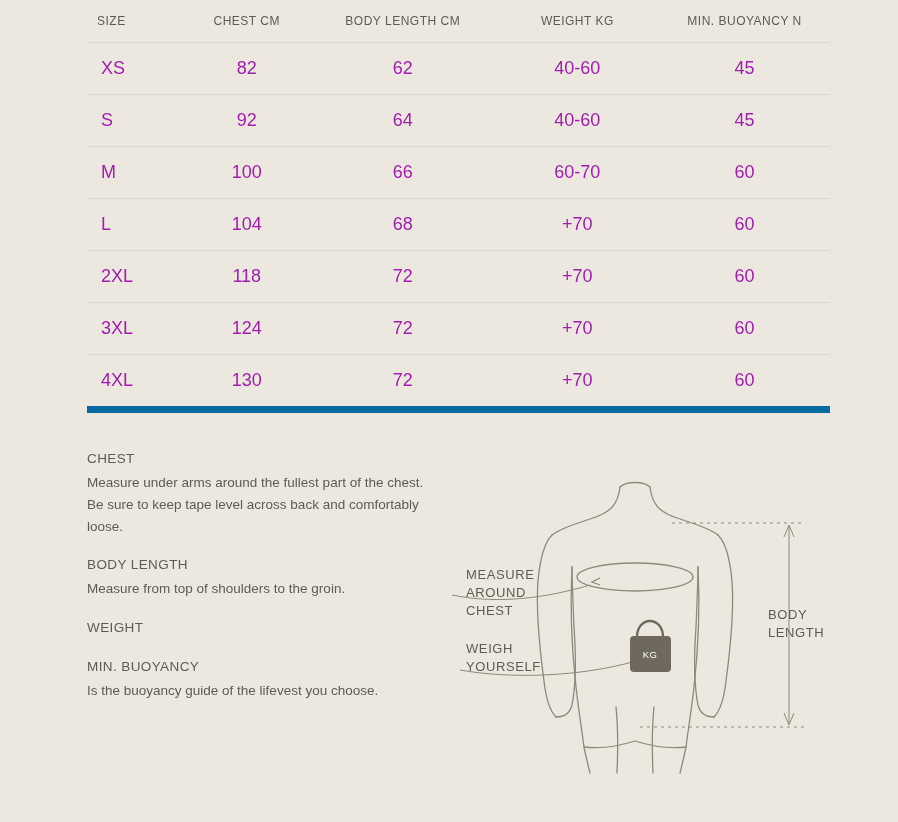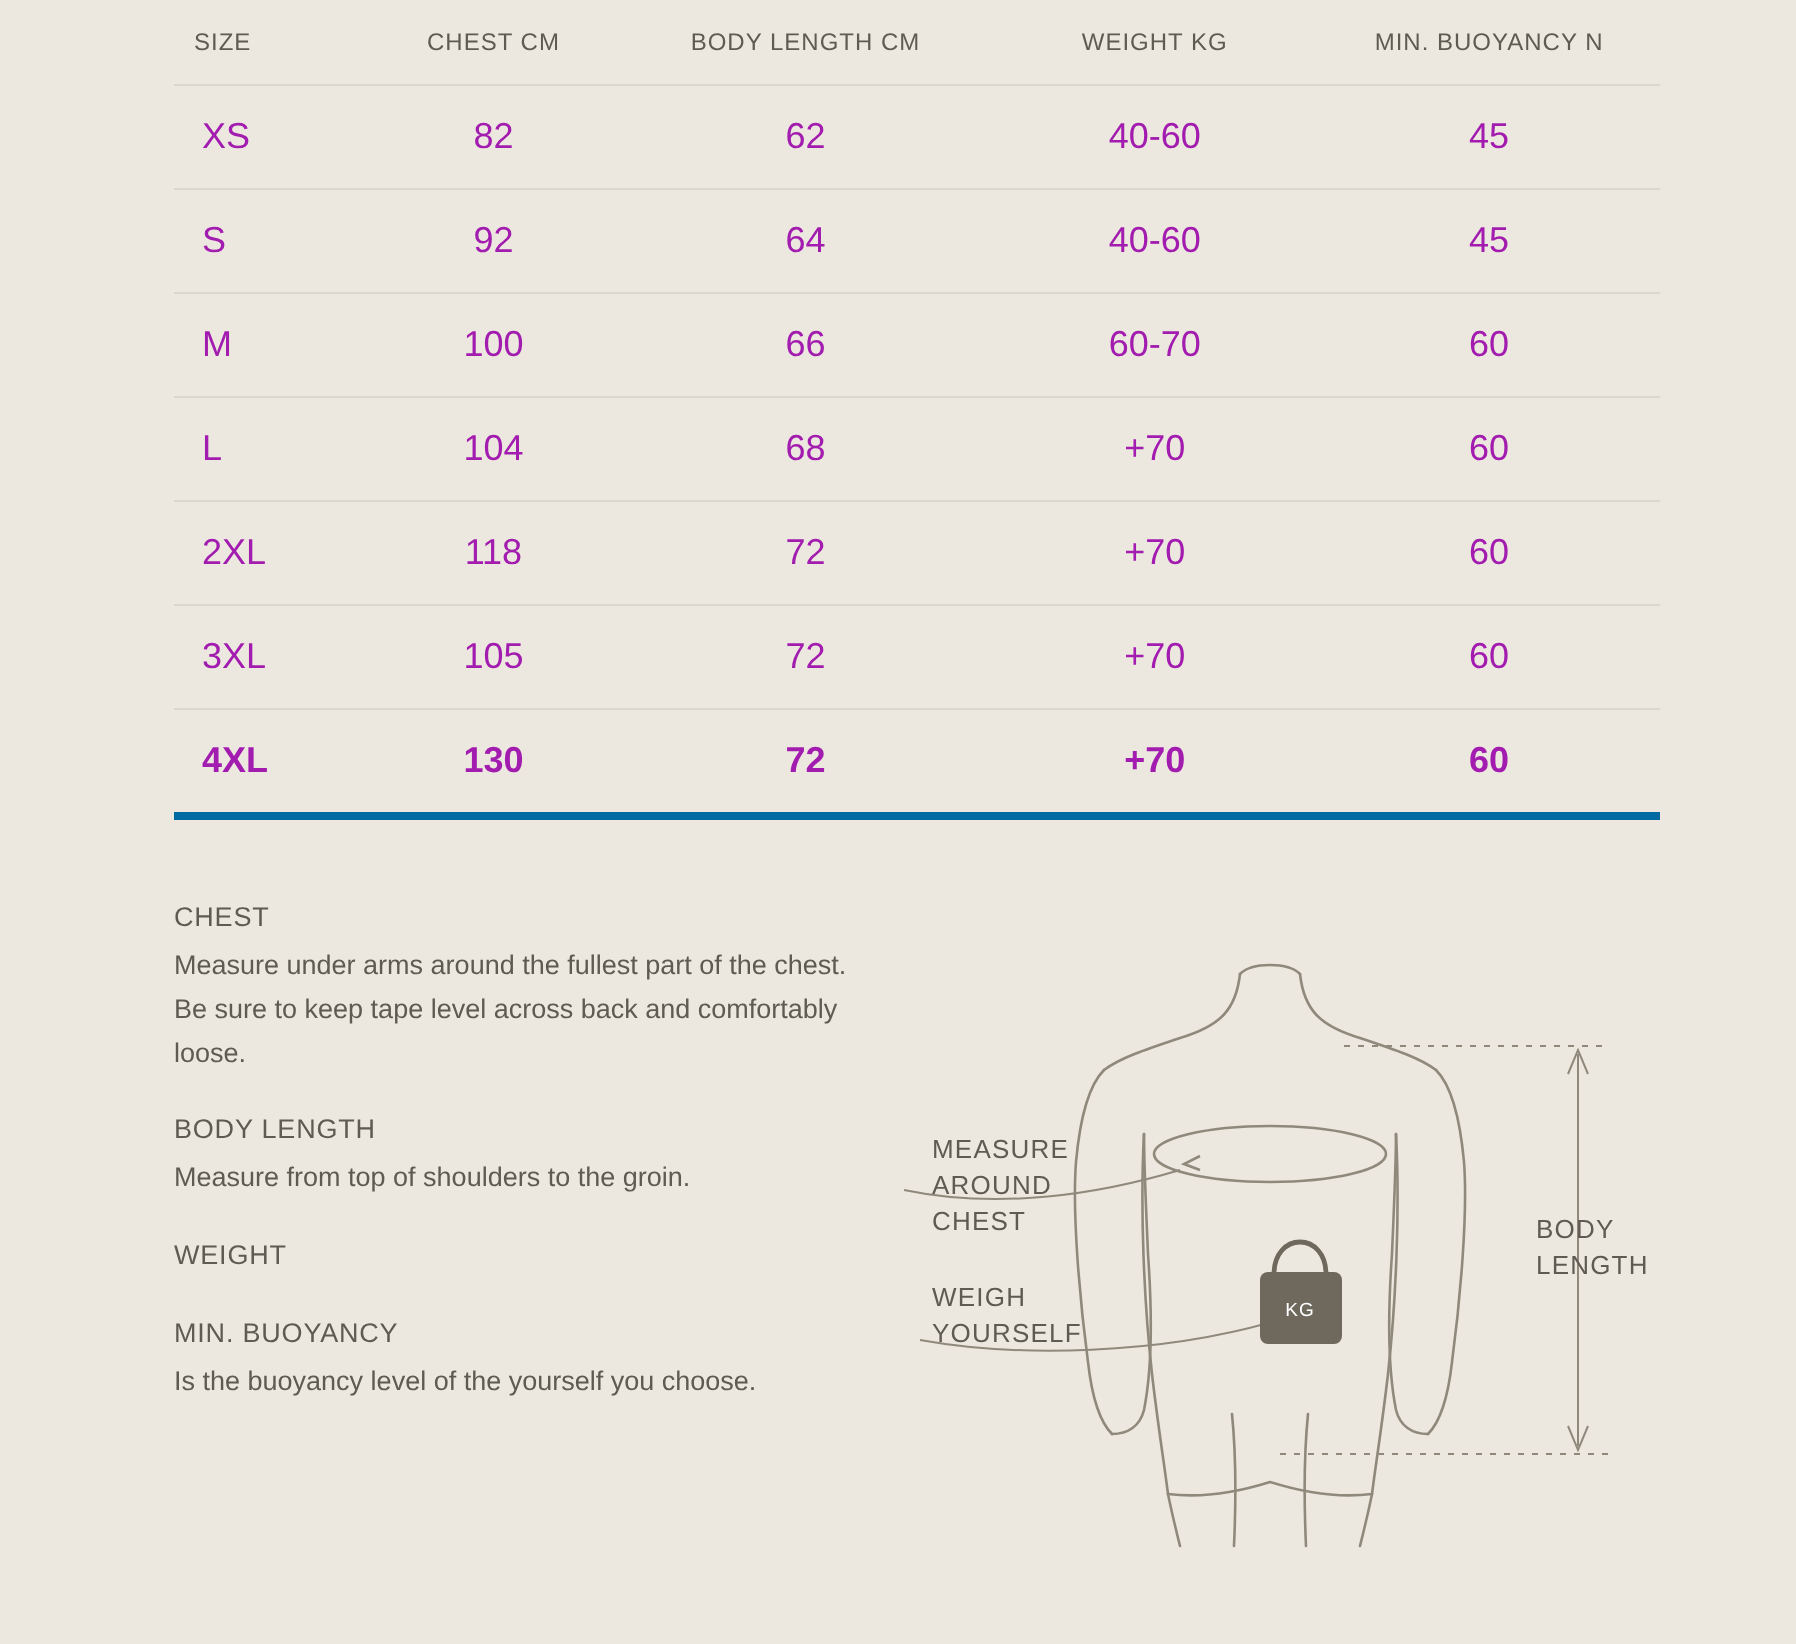--- a/index.html
+++ b/index.html
@@ -49,22 +49,21 @@
     padding: 15px 0 15px 0;
     text-align: center;
     color: #a21caf;
     font-size: 18px;
   }
   table.size-chart tbody td.col-size {
     text-align: left;
     padding-left: 14px;
   }
   table.size-chart tbody tr:last-child td {
-    border-bottom: 4px solid #0369a1;
-    font-weight: bold;
+    border-bottom: 7px solid #0369a1;
   }
   
   col.c0 { width: 13%; }
   col.c1 { width: 17%; }
   col.c2 { width: 25%; }
   col.c3 { width: 22%; }
   col.c4 { width: 23%; }
 
   
   .notes {
@@ -171,21 +170,21 @@
         </tr>
         <tr>
           <td class="col-size">2XL</td>
           <td>118</td>
           <td>72</td>
           <td>+70</td>
           <td>60</td>
         </tr>
         <tr>
           <td class="col-size">3XL</td>
-          <td>105</td>
+          <td>124</td>
           <td>72</td>
           <td>+70</td>
           <td>60</td>
         </tr>
         <tr>
           <td class="col-size">4XL</td>
           <td>130</td>
           <td>72</td>
           <td>+70</td>
           <td>60</td>
@@ -201,21 +200,21 @@
     </div>
     <div class="group">
       <div class="title">BODY LENGTH</div>
       <div class="body">Measure from top of shoulders to the groin.</div>
     </div>
     <div class="group">
       <div class="title">WEIGHT</div>
     </div>
     <div class="group">
       <div class="title">MIN. BUOYANCY</div>
-      <div class="body">Is the buoyancy level of the yourself you choose.</div>
+      <div class="body">Is the buoyancy guide of the lifevest you choose.</div>
     </div>
   </div>
 
   <div class="diagram">
     <svg width="420" height="340" viewBox="0 0 420 340">
       <g fill="none" stroke="#8f897c" stroke-width="1.3" stroke-linecap="round">
 
         <path d="M180 32 C178 50 170 58 150 64 C132 70 120 74 112 80"></path>
         <path d="M210 32 C212 50 220 58 240 64 C258 70 270 74 278 80"></path>
         <path d="M180 32 C186 26 204 26 210 32"></path>

